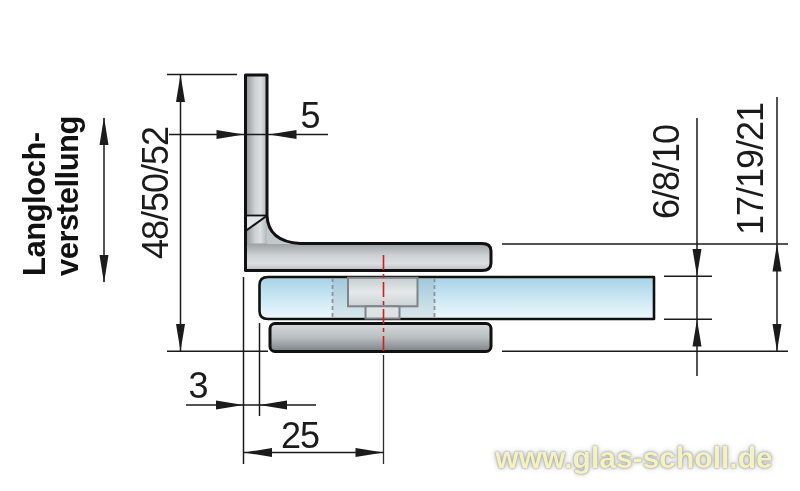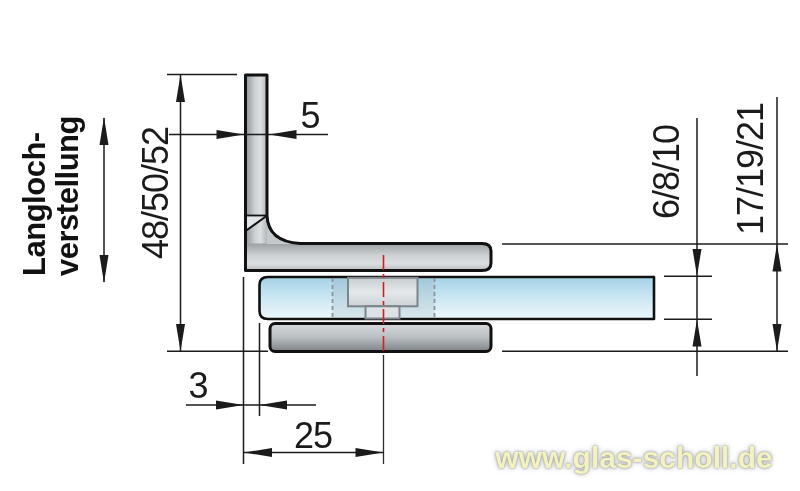--- a/index.html
+++ b/index.html
@@ -181,16 +181,16 @@
     <div>Langloch-</div>
     <div>verstellung</div>
   </div>
 
   <div class="dim-label rot" style="left:667px;top:172px;">6/8/10</div>
 
   <div class="dim-label rot" style="left:751px;top:169px;">17/19/21</div>
 
   <div class="dim-label" style="left:198px;top:386px;">3</div>
 
-  <div class="dim-label" style="left:313px;top:436px;">25</div>
+  <div class="dim-label" style="left:300px;top:436px;">25</div>
 
   <div class="watermark">www.glas-scholl.de</div>
 </div>
 
 </body></html>

